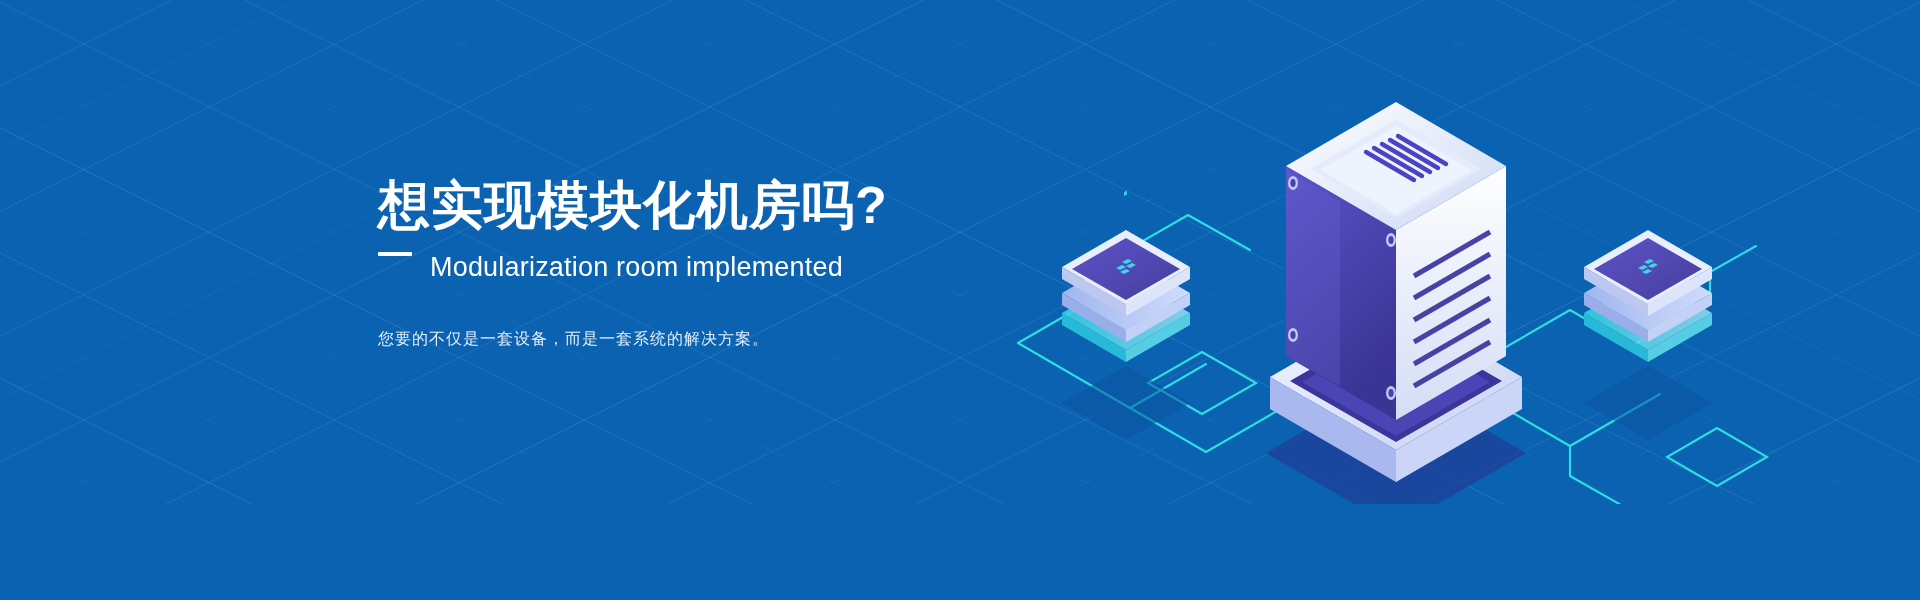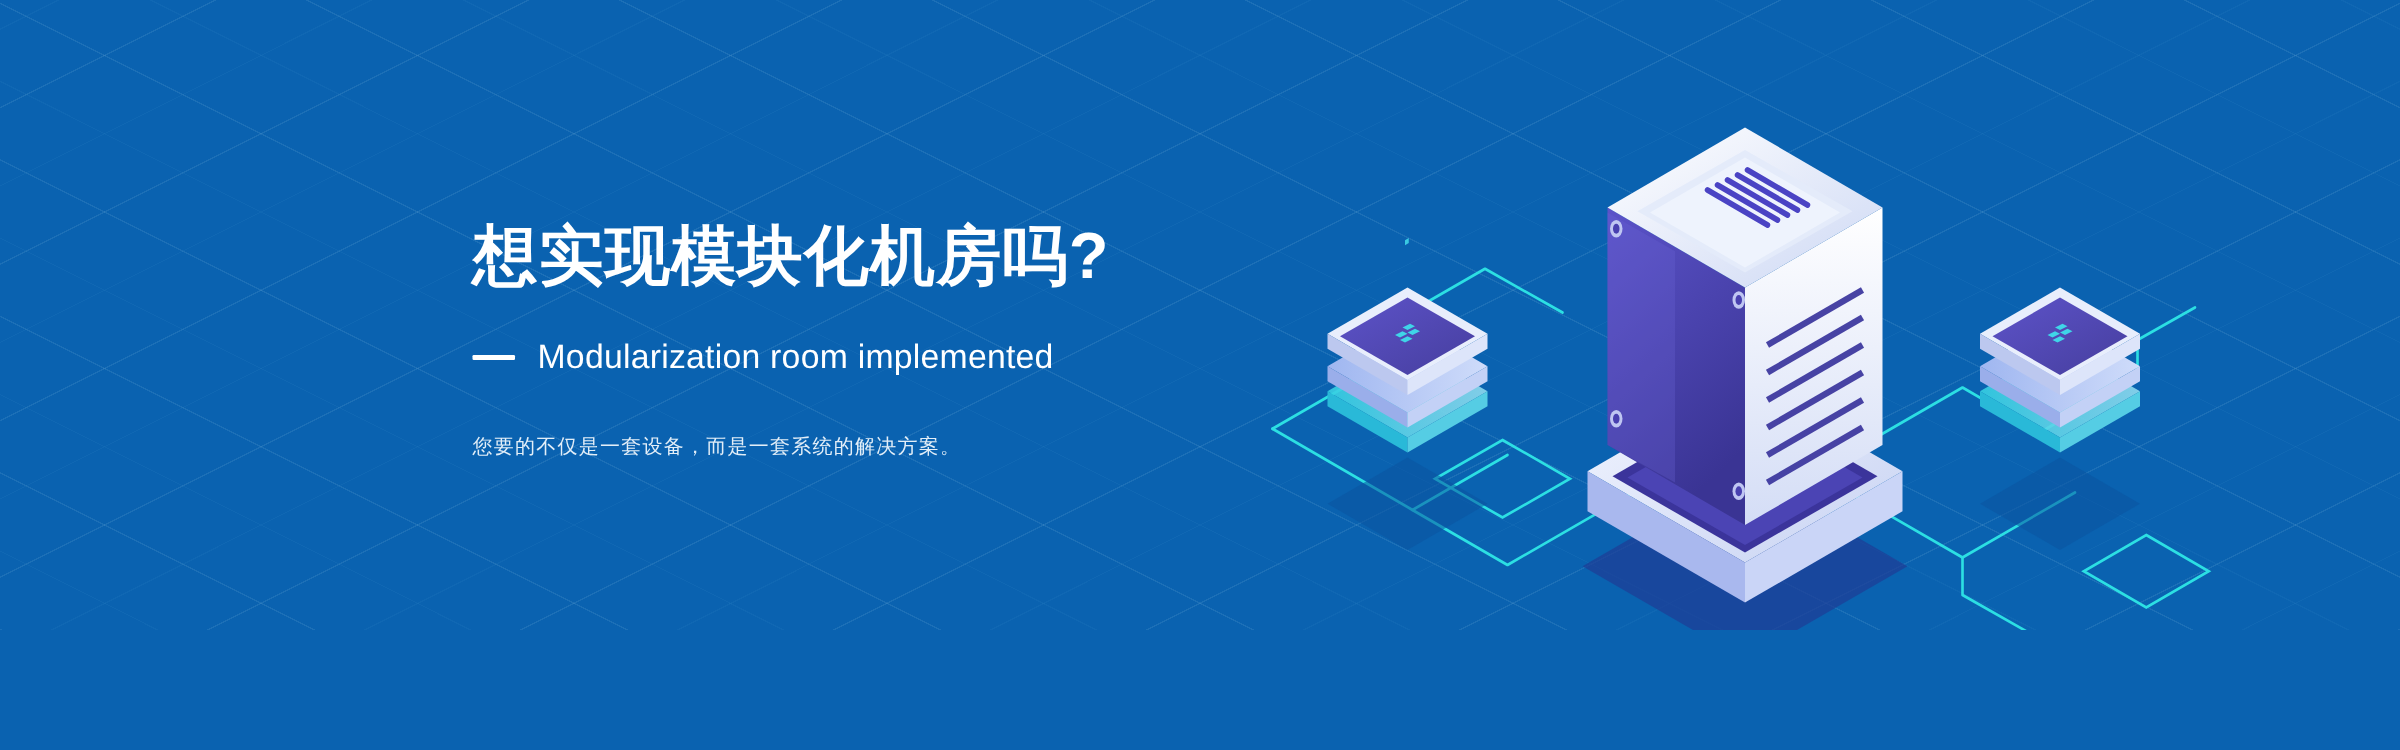--- a/index.html
+++ b/index.html
@@ -52,22 +52,21 @@
   .headline {
     font-size:52px;
     font-weight:700;
     color:#ffffff;
     letter-spacing:1px;
     line-height:1.12;
     white-space:nowrap;
   }
   .sub-row {
     display:flex;
-    align-items:center;
-    margin-top:36px;
+    margin-top:18px;
   }
   .sub-dash {
     width:34px;
     height:4px;
     background:#ffffff;
     border-radius:1px;
     margin-right:18px;
     flex:0 0 auto;
   }
   .subhead {

